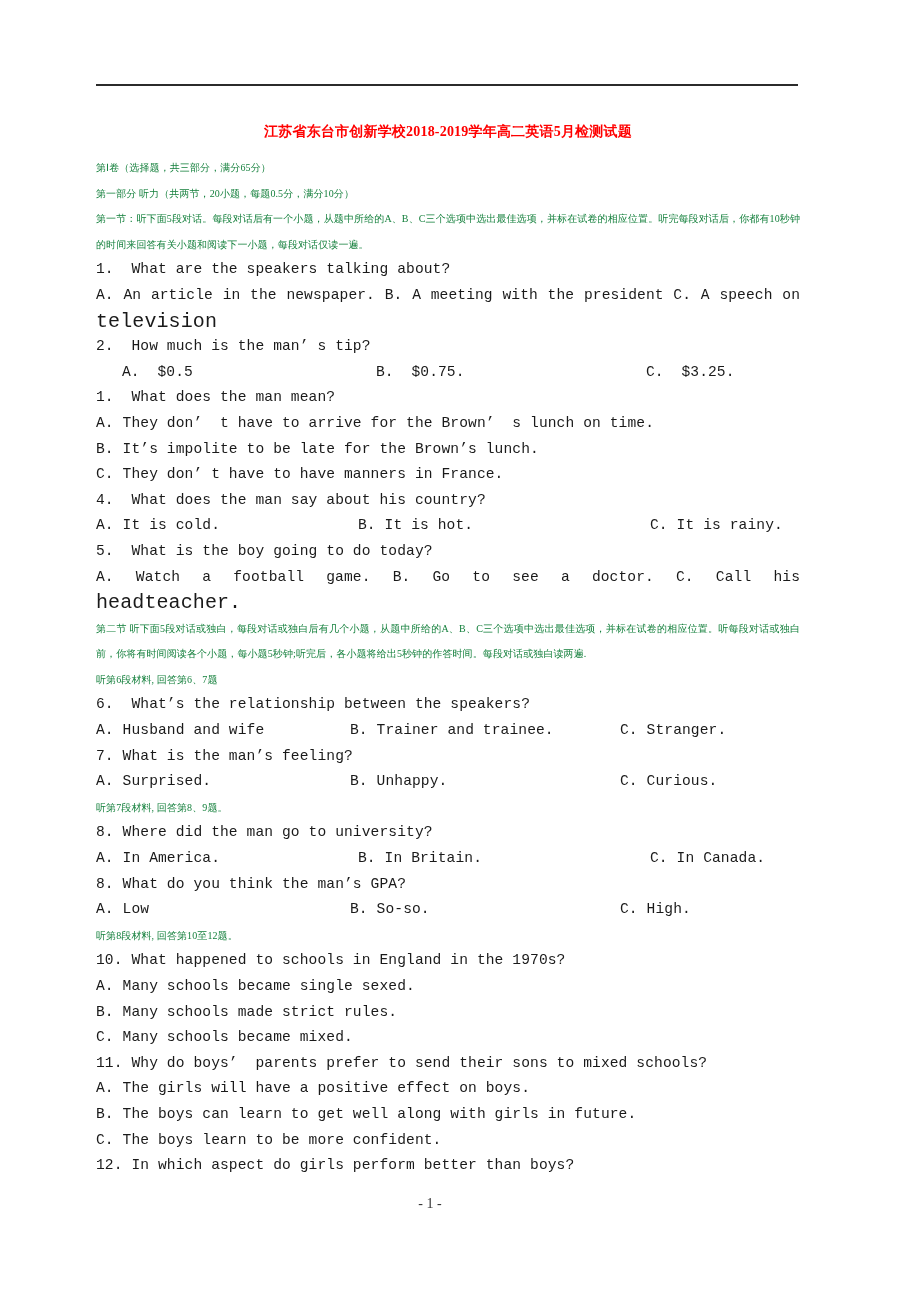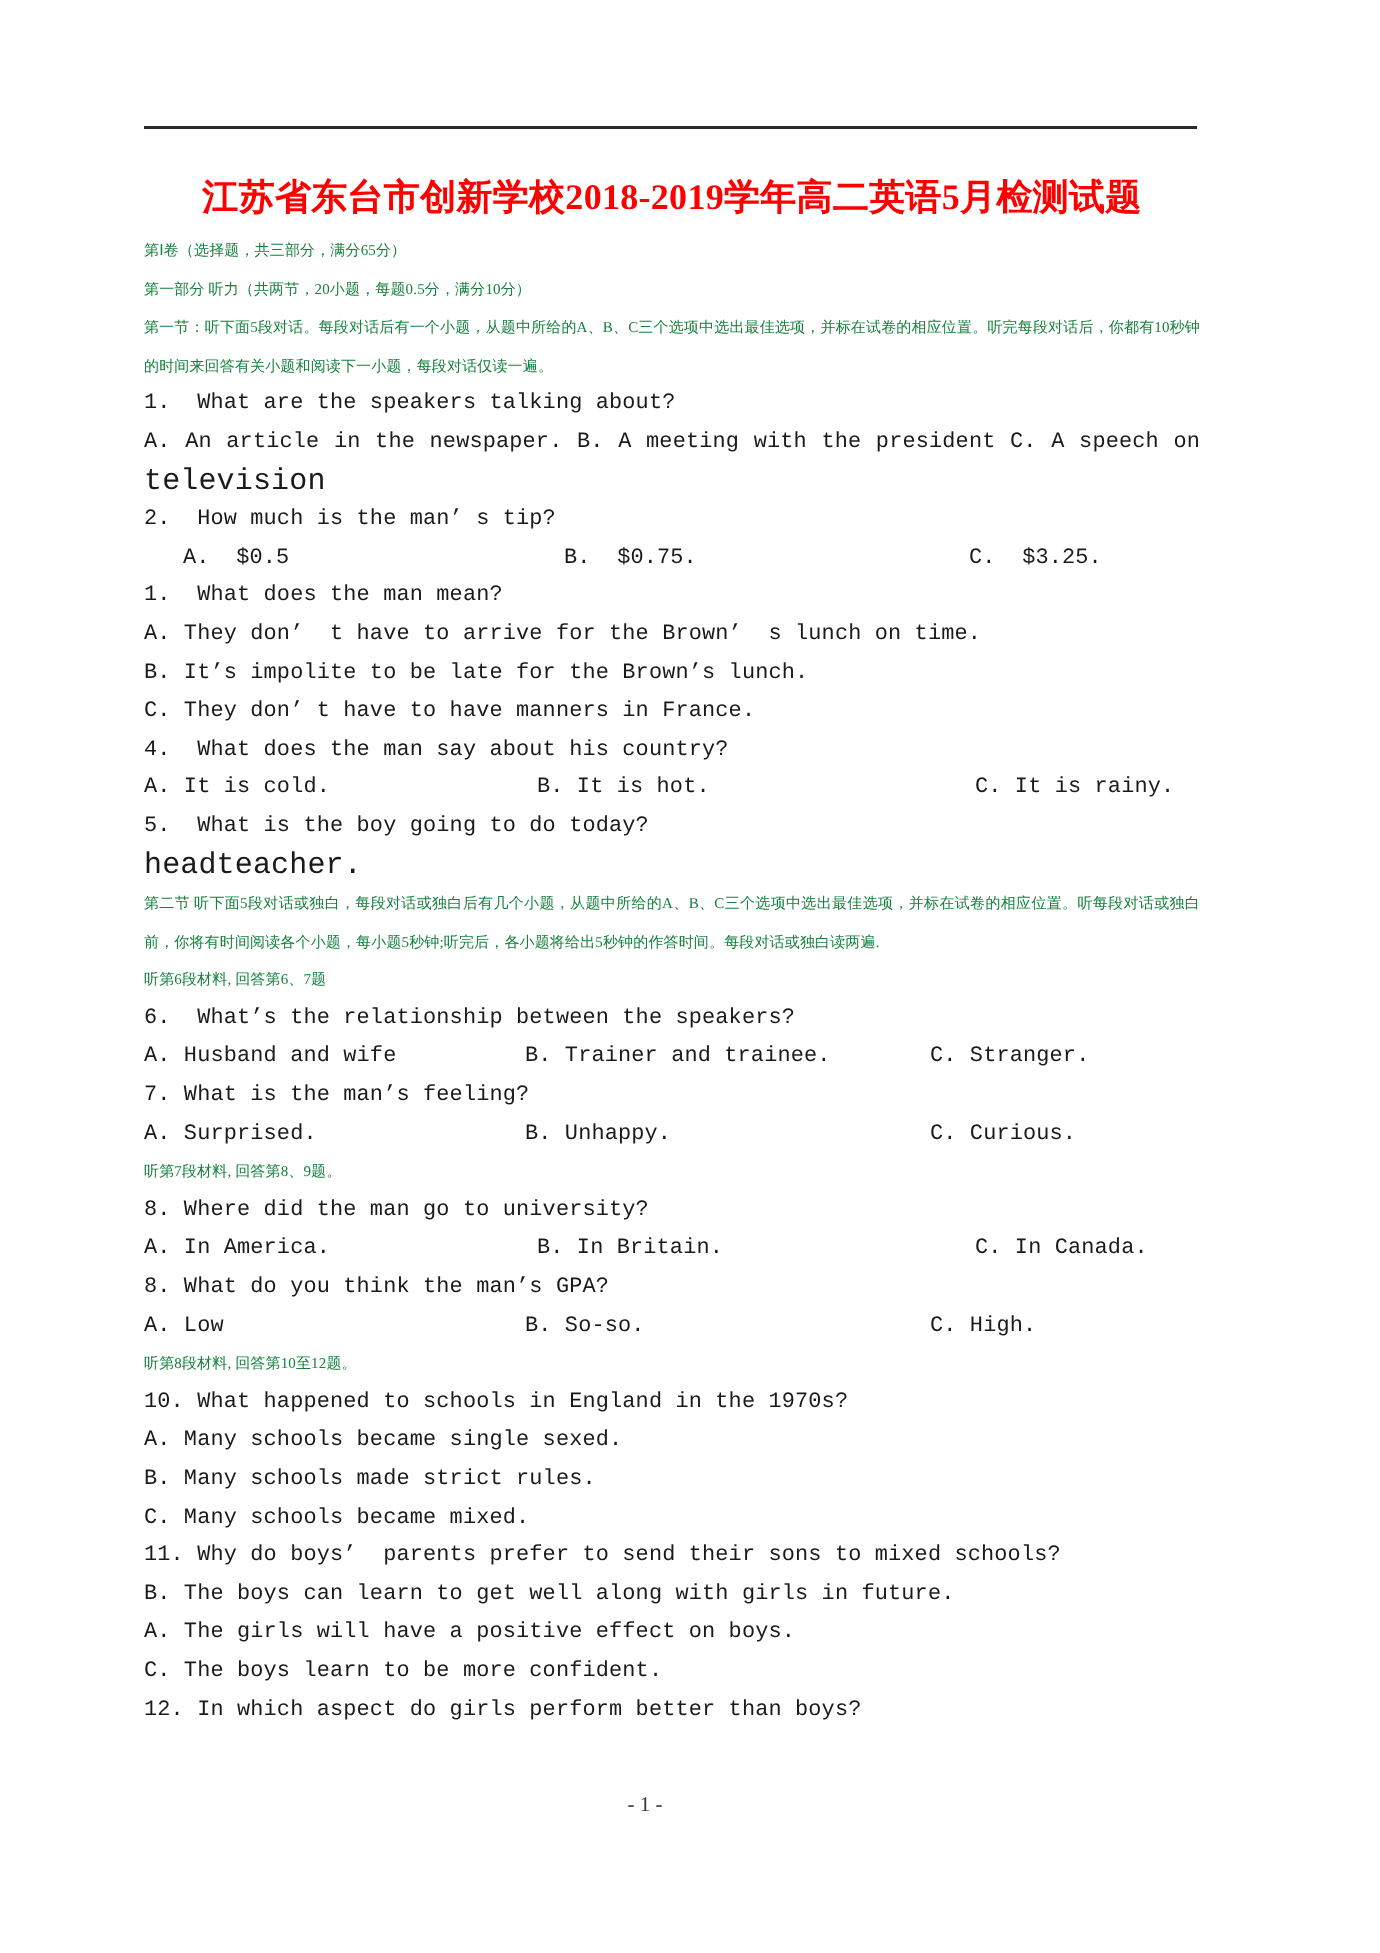--- a/index.html
+++ b/index.html
@@ -30,21 +30,21 @@
     border-top: 2px solid #2b2b2b;
   }
   .content {
     position: absolute;
     left: 96px;
     top: 118px;
     width: 704px;
   }
   .doc-title {
     font-family: "Liberation Serif", "DejaVu Serif", serif;
-    font-size: 24px;
+    font-size: 14px;
     font-weight: bold;
     color: #ff0000;
     text-align: center;
     line-height: 28px;
     margin: 0 0 9px 0;
     letter-spacing: 0.2px;
   }
   
   .cn {
     font-family: Liberation Serif, serif;
@@ -155,20 +155,21 @@
       <p class="en">4.  What does the man say about his country?</p>
       <div class="opt-row wide">
         <span class="opt-a">A. It is cold.</span>
         <span class="opt-b">B. It is hot.</span>
         <span class="opt-c">C. It is rainy.</span>
       </div>
     </div>
 
     <div>
       <p class="en">5.  What is the boy going to do today?</p>
+      <p class="en-just">A. Watch a football game.      B. Go to see a doctor.        C.    Call    his</p>
       <p class="en-wrapcont">headteacher.</p>
     </div>
 
     <p class="cn">第二节 听下面5段对话或独白，每段对话或独白后有几个小题，从题中所给的A、B、C三个选项中选出最佳选项，并标在试卷的相应位置。听每段对话或独白前，你将有时间阅读各个小题，每小题5秒钟;听完后，各小题将给出5秒钟的作答时间。每段对话或独白读两遍.</p>
     <p class="cn">听第6段材料, 回答第6、7题</p>
 
     <div>
       <p class="en">6.  What’s the relationship between the speakers?</p>
       <div class="opt-row">
         <span class="opt-a">A. Husband and wife</span>
@@ -210,22 +211,22 @@
 
     <div>
       <p class="en">10. What happened to schools in England in the 1970s?</p>
       <p class="en">A. Many schools became single sexed.</p>
       <p class="en">B. Many schools made strict rules.</p>
       <p class="en">C. Many schools became mixed.</p>
     </div>
 
     <div>
       <p class="en">11. Why do boys’  parents prefer to send their sons to mixed schools?</p>
+      <p class="en">A. The girls will have a positive effect on boys.</p>
       <p class="en">B. The boys can learn to get well along with girls in future.</p>
-      <p class="en">A. The girls will have a positive effect on boys.</p>
       <p class="en">C. The boys learn to be more confident.</p>
     </div>
 
     <div>
       <p class="en">12. In which aspect do girls perform better than boys?</p>
     </div>
 
   </div>
 
   <div class="page-number">- 1 -</div>

